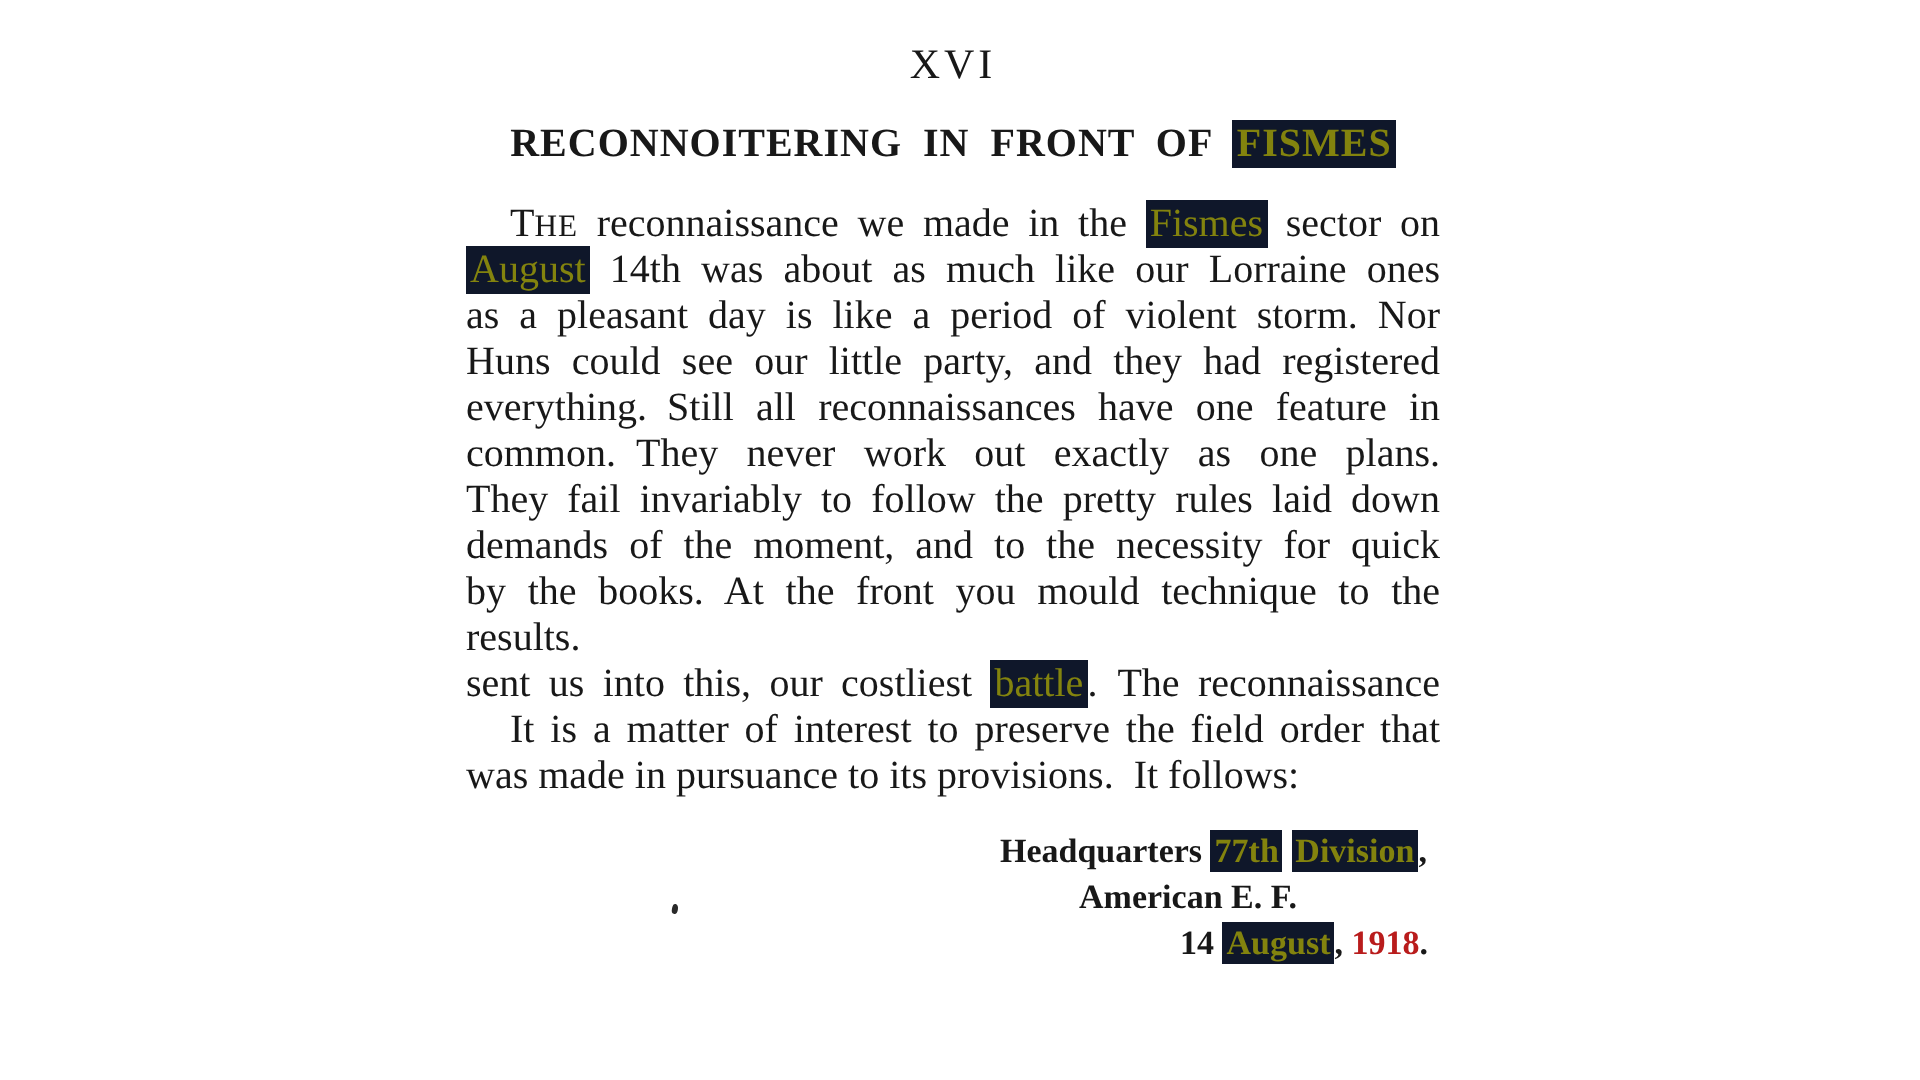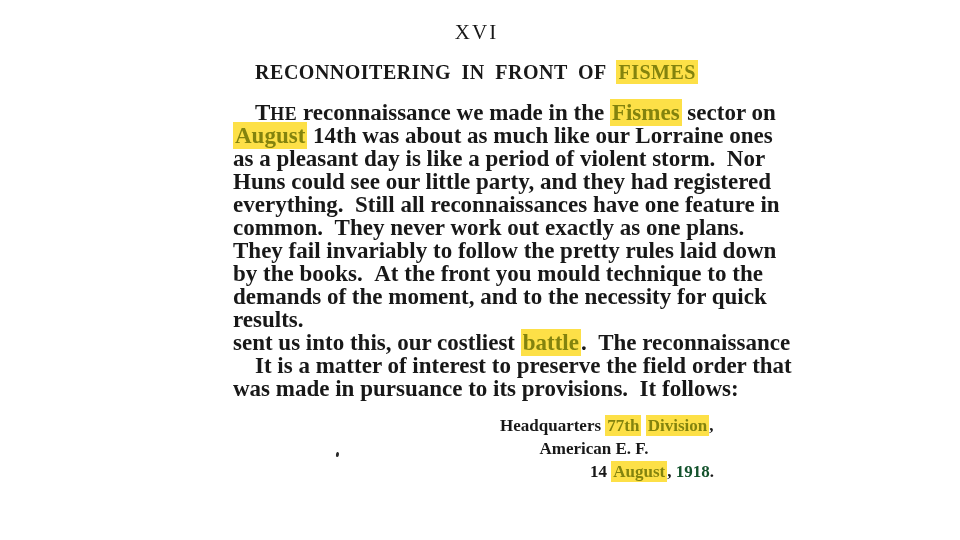--- a/index.html
+++ b/index.html
@@ -29,37 +29,37 @@
     text-align: center;
     font-weight: bold;
     font-size: 20px;
     line-height: 24px;
     letter-spacing: 0.5px;
     word-spacing: 5px;
   }
   .para { margin: 0; }
   .para.first { margin-top: 17px; }
   .para .line {
-    font-size: 23px;
-    font-weight: bold;
+    font-size: 20px;
+    font-weight: normal;
     height: 23px;
     line-height: 23px;
     text-align: justify;
     text-align-last: justify;
     white-space: nowrap;
   }
   .para .line.last { text-align-last: left; }
   .para .line.ind { text-indent: 22px; }
   .sc { font-size: 0.78em; letter-spacing: 0.5px; }
   .hl {
-    background: #fde047;
+    background: #0f172a;
     color: #83830e;
     padding: 1px 2px;
   }
-  .olive { color: #14532d; }
+  .olive { color: #b91c1c; }
   .signature {
     margin-top: 14px;
     margin-left: 267px;
     width: 214px;
   }
   .sig-line {
     font-size: 17px;
     font-weight: bold;
     height: 23px;
     line-height: 23px;
@@ -84,22 +84,22 @@
   <div class="chapter">XVI</div>
   <h1 class="heading"><span>RECONNOITERING IN FRONT OF </span><span class="hl">FISMES</span></h1>
   <div class="para first">
       <div class="line ind"><span>T</span><span class="sc">HE</span><span> reconnaissance we made in the </span><span class="hl">Fismes</span><span> sector on</span></div>
       <div class="line"><span class="hl">August</span><span> 14th was about as much like our Lorraine ones</span></div>
       <div class="line"><span>as a pleasant day is like a period of violent storm. Nor</span></div>
       <div class="line"><span>Huns could see our little party, and they had registered</span></div>
       <div class="line"><span>everything. Still all reconnaissances have one feature in</span></div>
       <div class="line"><span>common. They never work out exactly as one plans.</span></div>
       <div class="line"><span>They fail invariably to follow the pretty rules laid down</span></div>
+      <div class="line"><span>demands of the moment, and to the necessity for quick</span></div>
       <div class="line"><span>by the books. At the front you mould technique to the</span></div>
-      <div class="line"><span>demands of the moment, and to the necessity for quick</span></div>
       <div class="line last"><span>results.</span></div>
     </div>
   <div class="para">
       <div class="line"><span>sent us into this, our costliest </span><span class="hl">battle</span><span>. The reconnaissance</span></div>
       <div class="line ind"><span>It is a matter of interest to preserve the field order that</span></div>
       <div class="line last"><span>was made in pursuance to its provisions. It follows:</span></div>
     </div>
   <div class="signature">
     <div class="sig-line sig-1"><span>Headquarters </span><span class="hl">77th</span><span> </span><span class="hl">Division</span><span>,</span></div>
     <div class="sig-line sig-2"><span>American E. F.</span></div>

